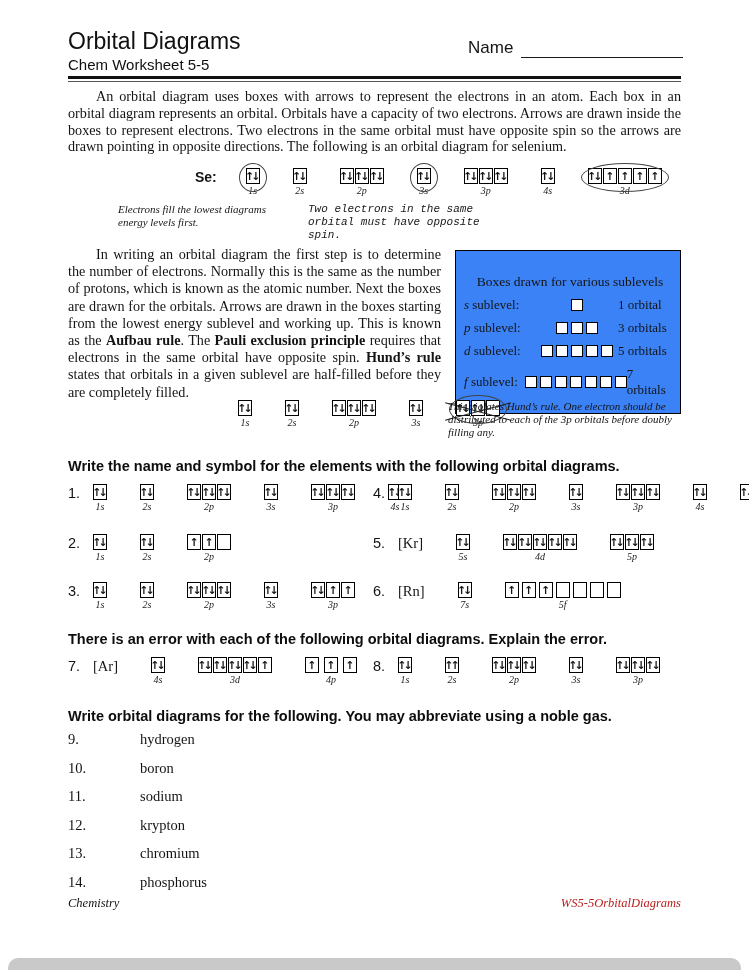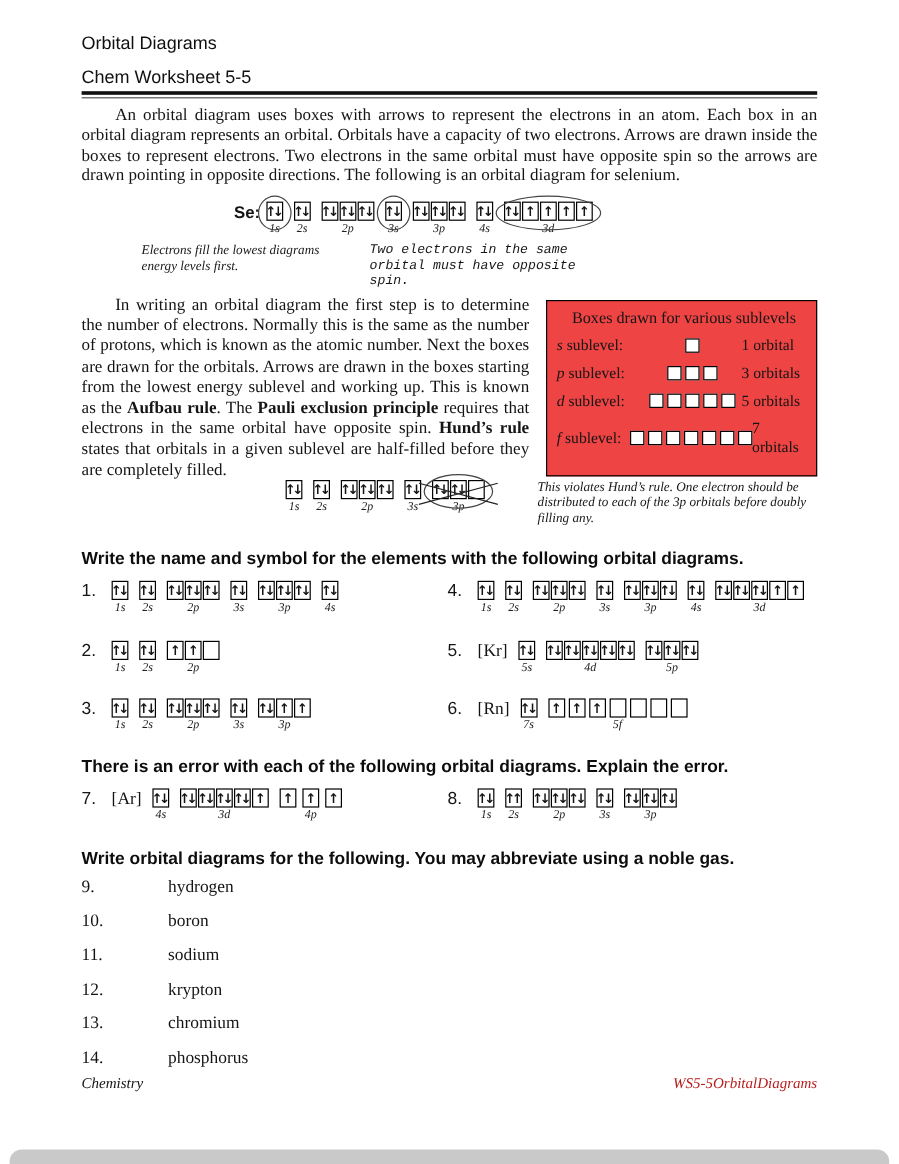--- a/index.html
+++ b/index.html
@@ -1,45 +1,45 @@
 <!DOCTYPE html>
 <html><head>
 <meta charset="utf-8">
 <style>
   html,body{margin:0;padding:0;background:#fff;}
   .page{position:relative;width:749px;height:970px;background:#ffffff;overflow:hidden;
         font-family:"Liberation Serif",serif;color:#141414;}
   
   .title{position:absolute;left:68px;top:28px;font-family:"Liberation Sans",sans-serif;
-         font-size:15px;font-weight:400;color:#101010;}
+         font-size:23px;font-weight:400;color:#101010;}
   .subtitle{position:absolute;left:68px;top:56px;font-family:"Liberation Sans",sans-serif;
          font-size:15px;color:#101010;}
   .name-wrap{position:absolute;left:468px;top:38px;display:flex;align-items:flex-end;}
   .name-label{font-family:"Liberation Sans",sans-serif;font-size:17px;margin-right:8px;}
   .name-line{display:inline-block;width:162px;border-bottom:1.4px solid #1a1a1a;height:18px;}
   .rule1{position:absolute;left:68px;right:68px;top:76px;height:3px;background:#111;}
   .rule2{position:absolute;left:68px;right:68px;top:81px;height:1px;background:#555;}
   
   .bodytext{font-size:14.2px;line-height:16.8px;text-align:justify;text-indent:28px;margin:0;}
   .p1{position:absolute;left:68px;top:88px;width:613px;}
   .p2wrap{position:absolute;left:68px;top:246px;width:613px;}
   .p2wrap .bodytext{line-height:17.2px;}
   b{font-weight:700;}
   
   .subbox{float:right;width:212px;border:1.2px solid #000;margin:4px 0 6px 14px;
-          padding:6px 4px 8px 8px;background:#ef4444;}
+          padding:23px 4px 8px 8px;background:#3b82f6;}
   .subbox-title{text-align:center;font-size:13.5px;margin-bottom:5px;}
   .subrow{display:flex;align-items:center;margin:7px 2px 7px 0;font-size:13px;}
   .sublabel{width:72px;}
   .sublabel i{font-style:italic;}
   .subboxes{flex:1;display:flex;justify-content:center;gap:3px;}
   .sbox{width:10px;height:10px;border:1.6px solid #000;background:#fff;}
   .subright{width:56px;text-align:left;}
   
-  .diagram{display:flex;align-items:flex-start;}
+  .diagram{display:flex;align-items:flex-start;gap:24px;}
   .dprefix-bold{font-family:"Liberation Sans",sans-serif;font-weight:700;font-size:14px;
                 margin:1px 5px 0 0;}
   .dprefix-serif{font-size:14.5px;margin:1px 9px 0 0;}
   .ogroup{position:relative;display:inline-flex;flex-direction:column;align-items:center;
           margin-right:9px;}
   .orow{display:flex;gap:1px;}
   .obox{width:12px;height:14px;border:1.6px solid #000;background:#fff;display:inline-flex;
         align-items:center;justify-content:center;overflow:hidden;}
   .ar{font-family:"DejaVu Sans",sans-serif;font-weight:700;font-size:11px;line-height:1;
       margin:0 -1.5px;letter-spacing:0;}
@@ -83,20 +83,24 @@
   .page-edge{position:absolute;left:8px;right:8px;bottom:0;height:12px;background:#c9c9c9;
              border-radius:10px 10px 0 0;}
 </style>
 </head>
 <body>
 
 <div class="page">
 
   <div class="title">Orbital Diagrams</div>
   <div class="subtitle">Chem Worksheet 5-5</div>
+  <div class="name-wrap">
+    <span class="name-label">Name</span>
+    <span class="name-line"></span>
+  </div>
   <div class="rule1"></div>
   <div class="rule2"></div>
 
   <p class="bodytext p1">An orbital diagram uses boxes with arrows to represent the electrons in an atom. Each box in an orbital diagram represents an orbital. Orbitals have a capacity of two electrons. Arrows are drawn inside the boxes to represent electrons. Two electrons in the same orbital must have opposite spin so the arrows are drawn pointing in opposite directions.  The following is an orbital diagram for selenium.</p>
 
   <div class="se-area">
     <div class="se-row diagram">
         <span class="dprefix-bold">Se:</span>
         <span class="ogroup">
           <span class="orow">

